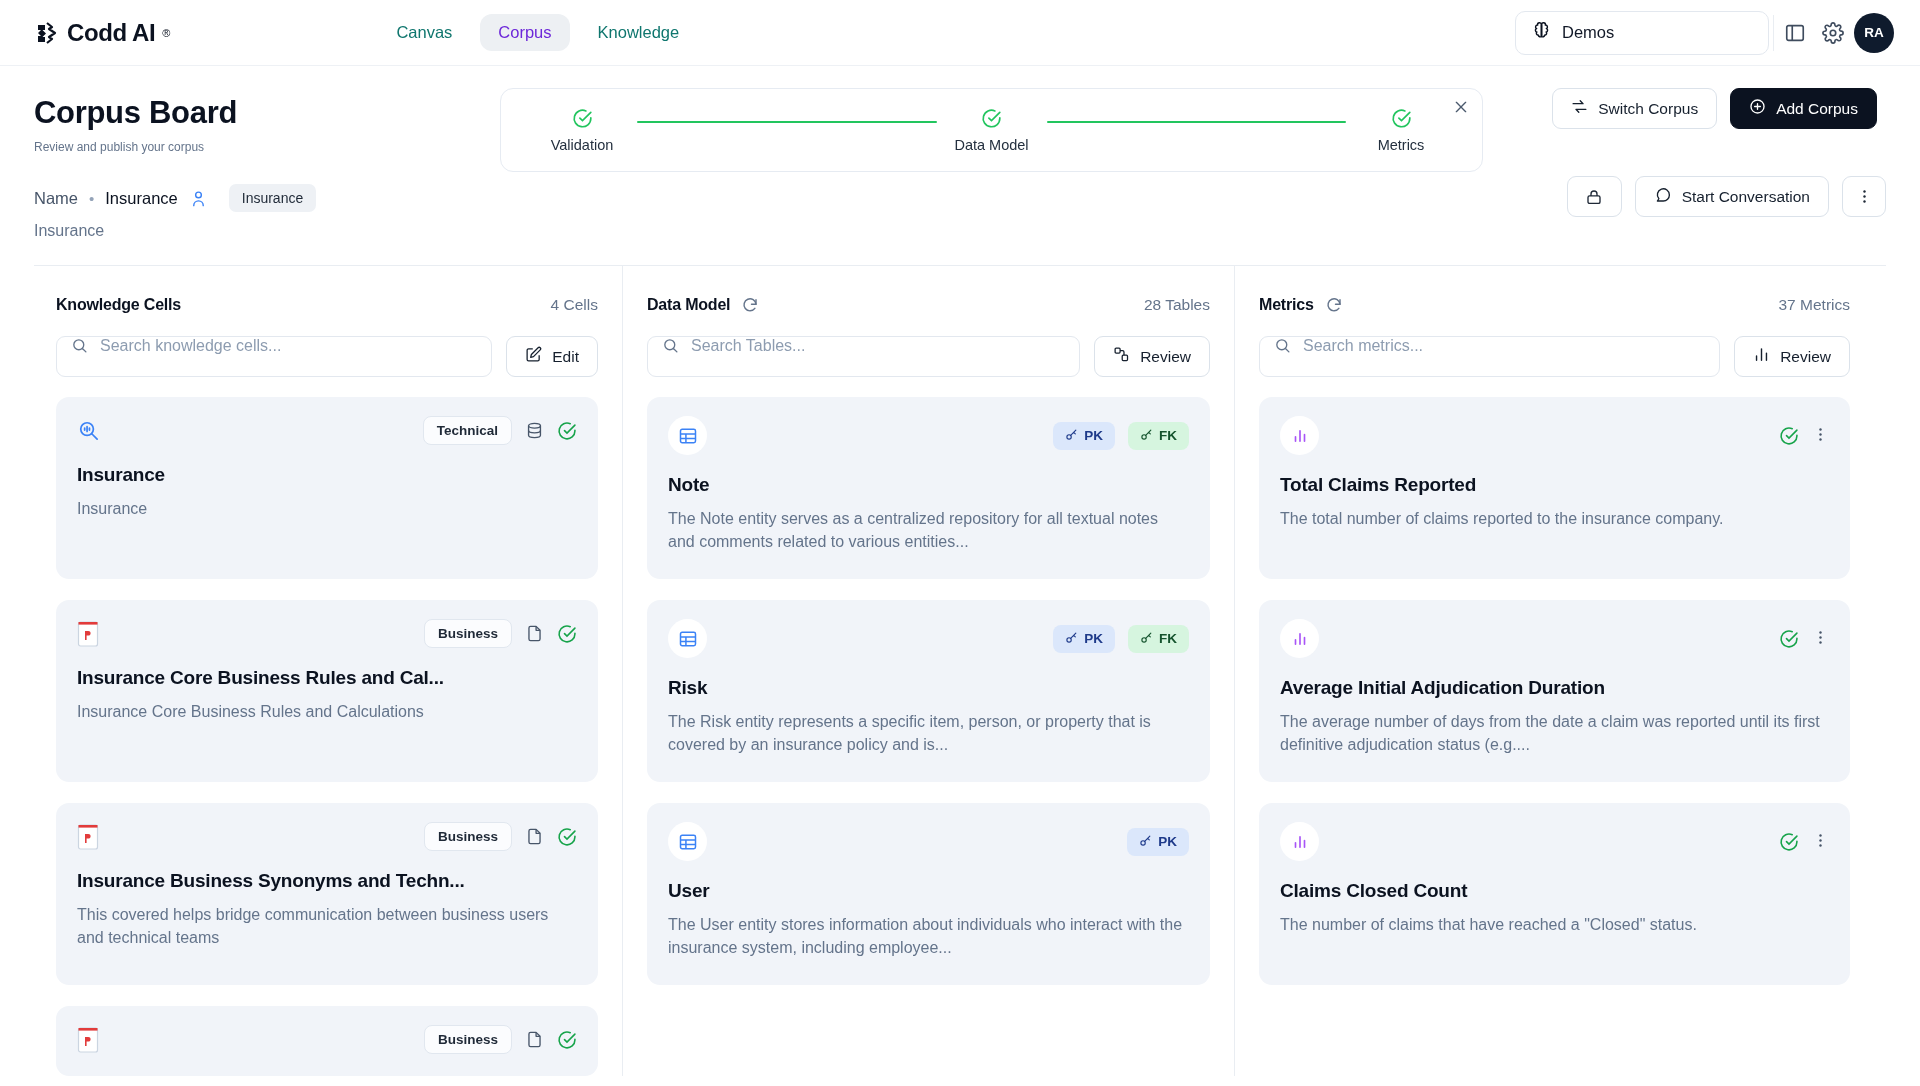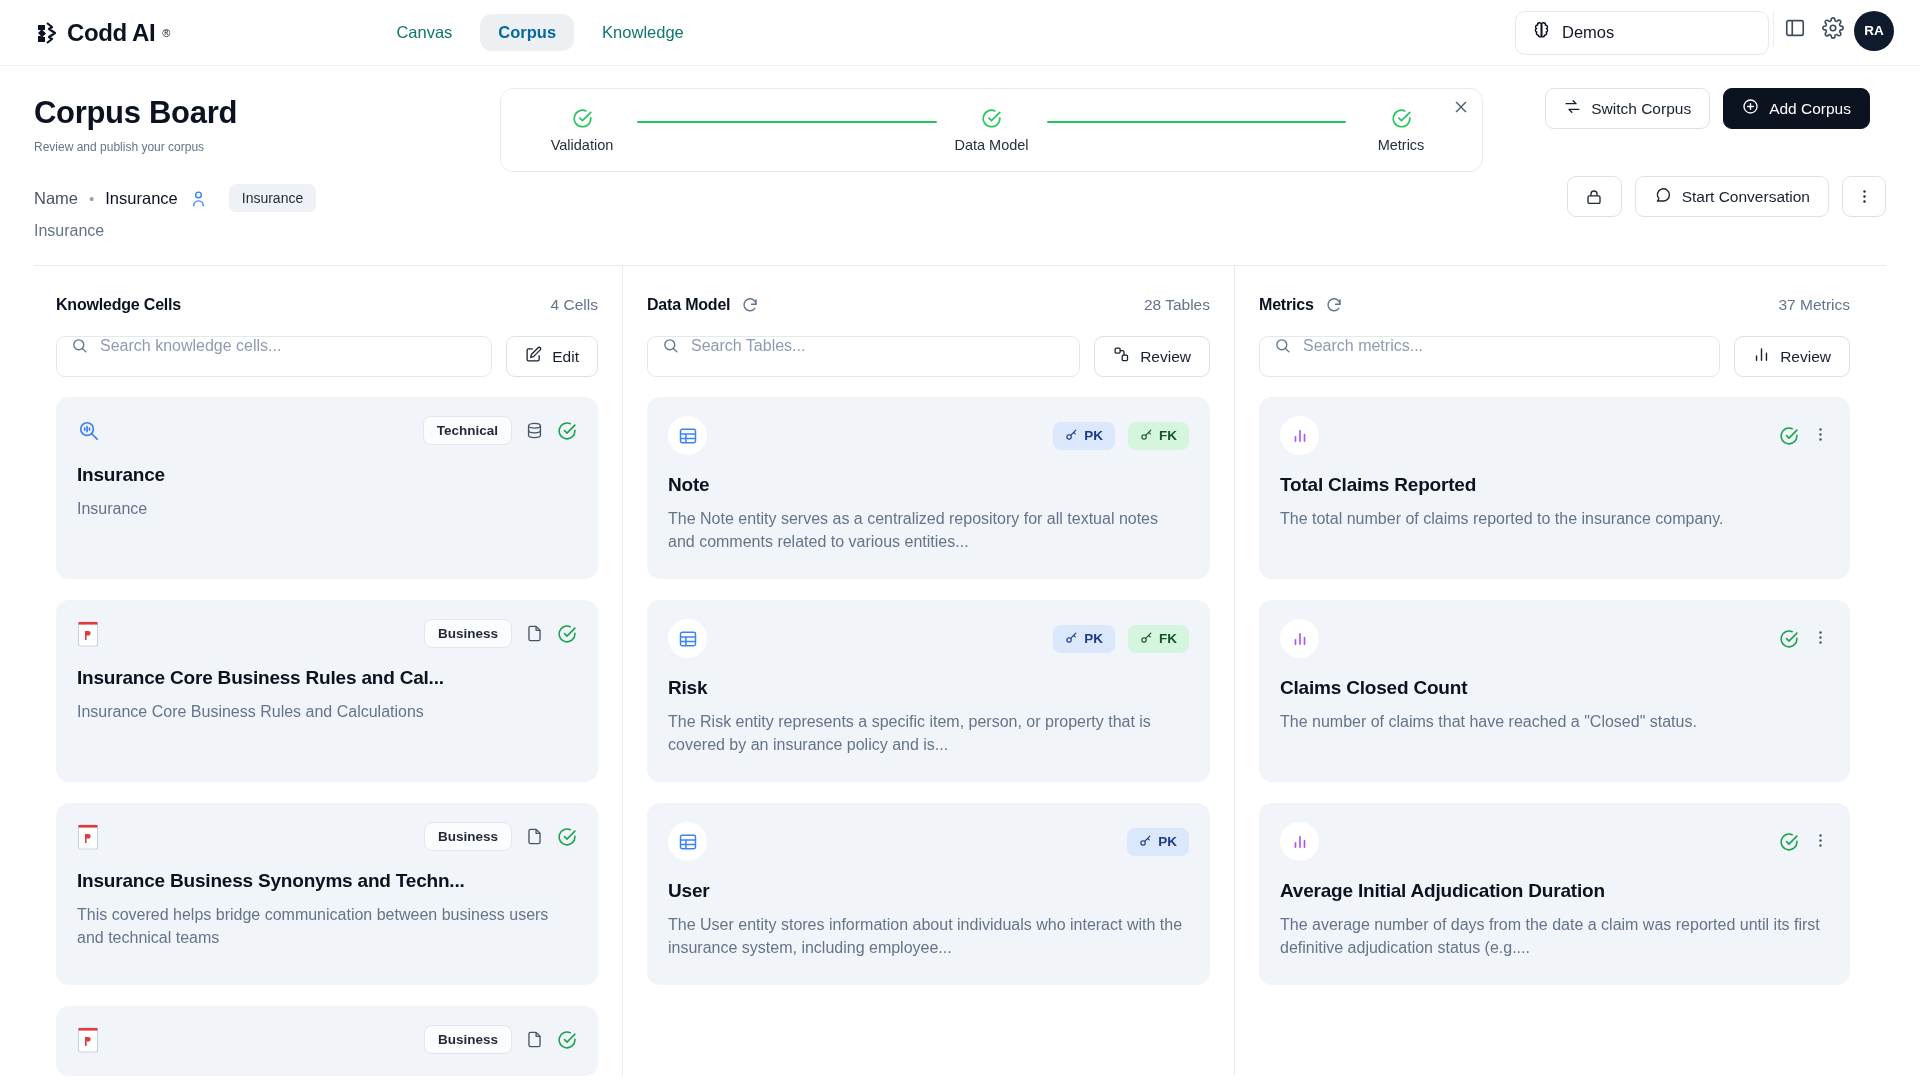--- a/index.html
+++ b/index.html
@@ -20,22 +20,22 @@
   }
   .brand { display: flex; align-items: center; gap: 7px; }
   .brand-mark { width: 26px; height: 26px; }
   .brand-name { font-size: 24px; font-weight: 700; letter-spacing: -0.4px; color: #0b1220; }
   .brand-reg { font-size: 11px; vertical-align: super; color: #0b1220; }
   .nav-tabs { display: flex; align-items: center; gap: 10px; margin-left: 208px; }
   .nav-tab {
     font-size: 16.5px; color: #0f766e; padding: 9px 18px;
     border-radius: 9px; cursor: pointer; font-weight: 400;
   }
-  .nav-tab.active { background: #edf0f3; color: #0369a1; font-weight: 700; border-radius: 12px; }
-  .nav-right { margin-left: auto; display: flex; align-items: flex-start; gap: 4px; }
+  .nav-tab.active { background: #edf0f3; color: #6d28d9; font-weight: 400; border-radius: 12px; }
+  .nav-right { margin-left: auto; display: flex; align-items: center; gap: 4px; }
   .workspace-pill {
     display: flex; align-items: center; gap: 11px;
     border: 1px solid #e3e8ef; border-radius: 10px;
     height: 44px; width: 254px; padding: 0 16px;
     font-size: 16.5px; color: #111827; background: #fff; cursor: pointer;
   }
   .divider-v { width: 1px; height: 36px; background: #e9edf2; }
   .icon-btn { width: 34px; height: 34px; display: flex; align-items: center; justify-content: center; cursor: pointer; color: #3f4c5e; }
   .avatar {
     width: 40px; height: 40px; border-radius: 50%;
@@ -55,21 +55,21 @@
     width: 983px; height: 84px;
     border: 1px solid #e6ebf2; border-radius: 13px;
     background: #fff; display: flex; align-items: center;
     padding: 0 38px;
   }
   .step { display: flex; flex-direction: column; align-items: center; gap: 8px; min-width: 86px; }
   .step-label { font-size: 14.5px; color: #24303f; }
   .step-line { flex: 1; height: 2.5px; background: #22c55e; margin: -16px 12px 0 12px; border-radius: 2px; }
   .stepper-close { position: absolute; right: 13px; top: 10px; cursor: pointer; color: #4b5a6d; }
 
-  .header-actions { position: absolute; right: 16px; top: 22px; display: flex; gap: 13px; }
+  .header-actions { position: absolute; right: 9px; top: 22px; display: flex; gap: 13px; }
   .btn {
     display: inline-flex; align-items: center; gap: 10px;
     height: 41px; padding: 0 18px; border-radius: 9px;
     font-size: 15.5px; cursor: pointer; border: 1px solid #dbe2ea;
     background: #fff; color: #16202e; white-space: nowrap;
   }
   .btn.dark { background: #0b1220; color: #fff; border-color: #0b1220; }
 
   
   .name-row { display: flex; align-items: center; gap: 11px; margin-top: 30px; position: relative; }
@@ -643,22 +643,22 @@
               </span>
               <span class="kebab">
                 <svg width="17" height="17" viewBox="0 0 24 24" fill="currentColor">
                   <circle cx="12" cy="5" r="1.7"></circle>
                     <circle cx="12" cy="12" r="1.7"></circle>
                     <circle cx="12" cy="19" r="1.7"></circle>
                 </svg>
               </span>
             </div>
           </div>
-          <div class="card-title">Claims Closed Count</div>
-          <div class="card-desc clamp">The number of claims that have reached a "Closed" status.</div>
+          <div class="card-title">Average Initial Adjudication Duration</div>
+          <div class="card-desc clamp">The average number of days from the date a claim was reported until its first definitive adjudication status (e.g....</div>
         </div>
 
         <div class="card tall">
           <div class="card-top">
             <span class="icon-circle">
               <svg width="18" height="18" viewBox="0 0 24 24" fill="none" stroke="#a855f7" stroke-width="2.2" stroke-linecap="round">
                 <path d="M6 13v6M12 5v14M18 10v9"></path>
               </svg>
             </span>
             <div class="card-actions">
@@ -670,20 +670,20 @@
               </span>
               <span class="kebab">
                 <svg width="17" height="17" viewBox="0 0 24 24" fill="currentColor">
                   <circle cx="12" cy="5" r="1.7"></circle>
                     <circle cx="12" cy="12" r="1.7"></circle>
                     <circle cx="12" cy="19" r="1.7"></circle>
                 </svg>
               </span>
             </div>
           </div>
-          <div class="card-title">Average Initial Adjudication Duration</div>
-          <div class="card-desc clamp">The average number of days from the date a claim was reported until its first definitive adjudication status (e.g....</div>
+          <div class="card-title">Claims Closed Count</div>
+          <div class="card-desc clamp">The number of claims that have reached a "Closed" status.</div>
         </div>
       </div>
     </div>
 
   </div>
 </div>
 
 </body></html>

